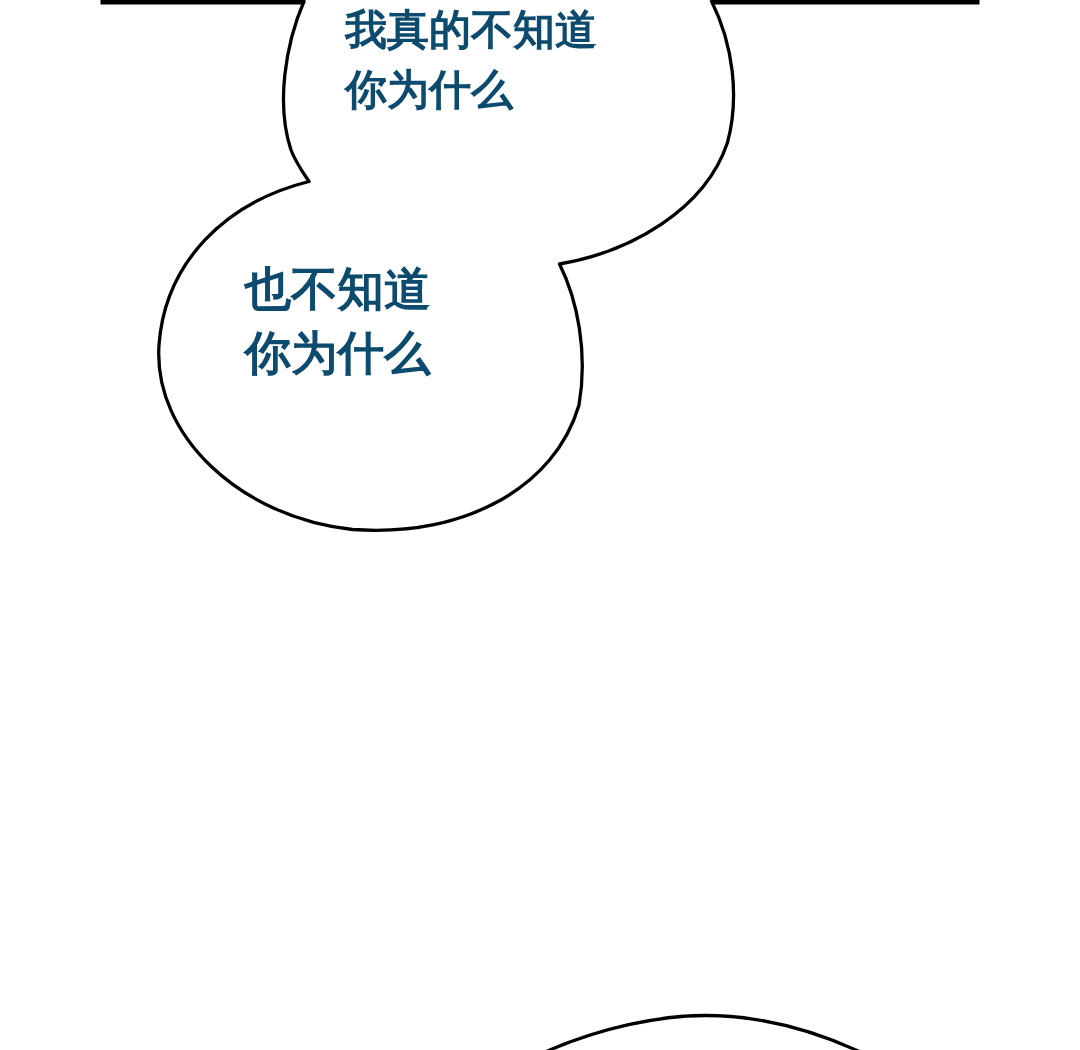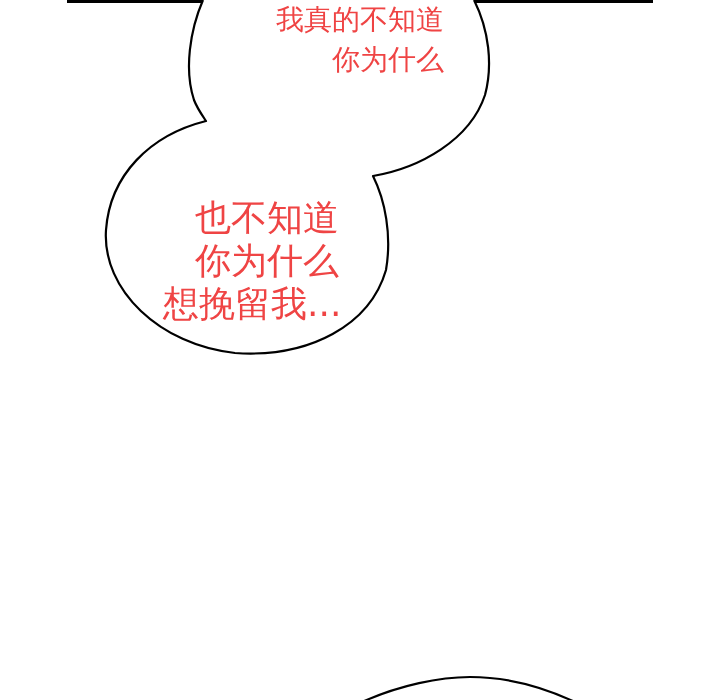--- a/index.html
+++ b/index.html
@@ -25,39 +25,40 @@
     svg.bubbles {
       position: absolute;
       left: 0;
       top: 0;
       width: 720px;
       height: 700px;
     }
     .text-block {
       position: absolute;
       font-family: "DejaVu Sans", sans-serif;
-      color: #ef4444;
-      text-align: right;
+      color: #0c4a6e;
+      text-align: left;
       white-space: nowrap;
+      font-weight: bold;
     }
     .text-block .line {
       display: block;
     }
     .upper-text {
       left: 230px;
       top: 0px;
       width: 214px;
       font-size: 28px;
       line-height: 40px;
     }
     .lower-text {
       left: 163px;
-      top: 196px;
+      top: 172px;
       width: 176px;
-      font-size: 36px;
+      font-size: 31px;
       line-height: 43px;
     }
   </style>
 </head>
 <body>
 
 <div class="page">
 
   <div class="panel-border-top"></div>
 
@@ -79,16 +80,15 @@
   </svg>
 
   <div class="text-block upper-text">
     <span class="line">我真的不知道</span>
     <span class="line">你为什么</span>
   </div>
 
   <div class="text-block lower-text">
     <span class="line">也不知道</span>
     <span class="line">你为什么</span>
-    <span class="line">想挽留我...</span>
   </div>
 
 </div>
 
 </body></html>

